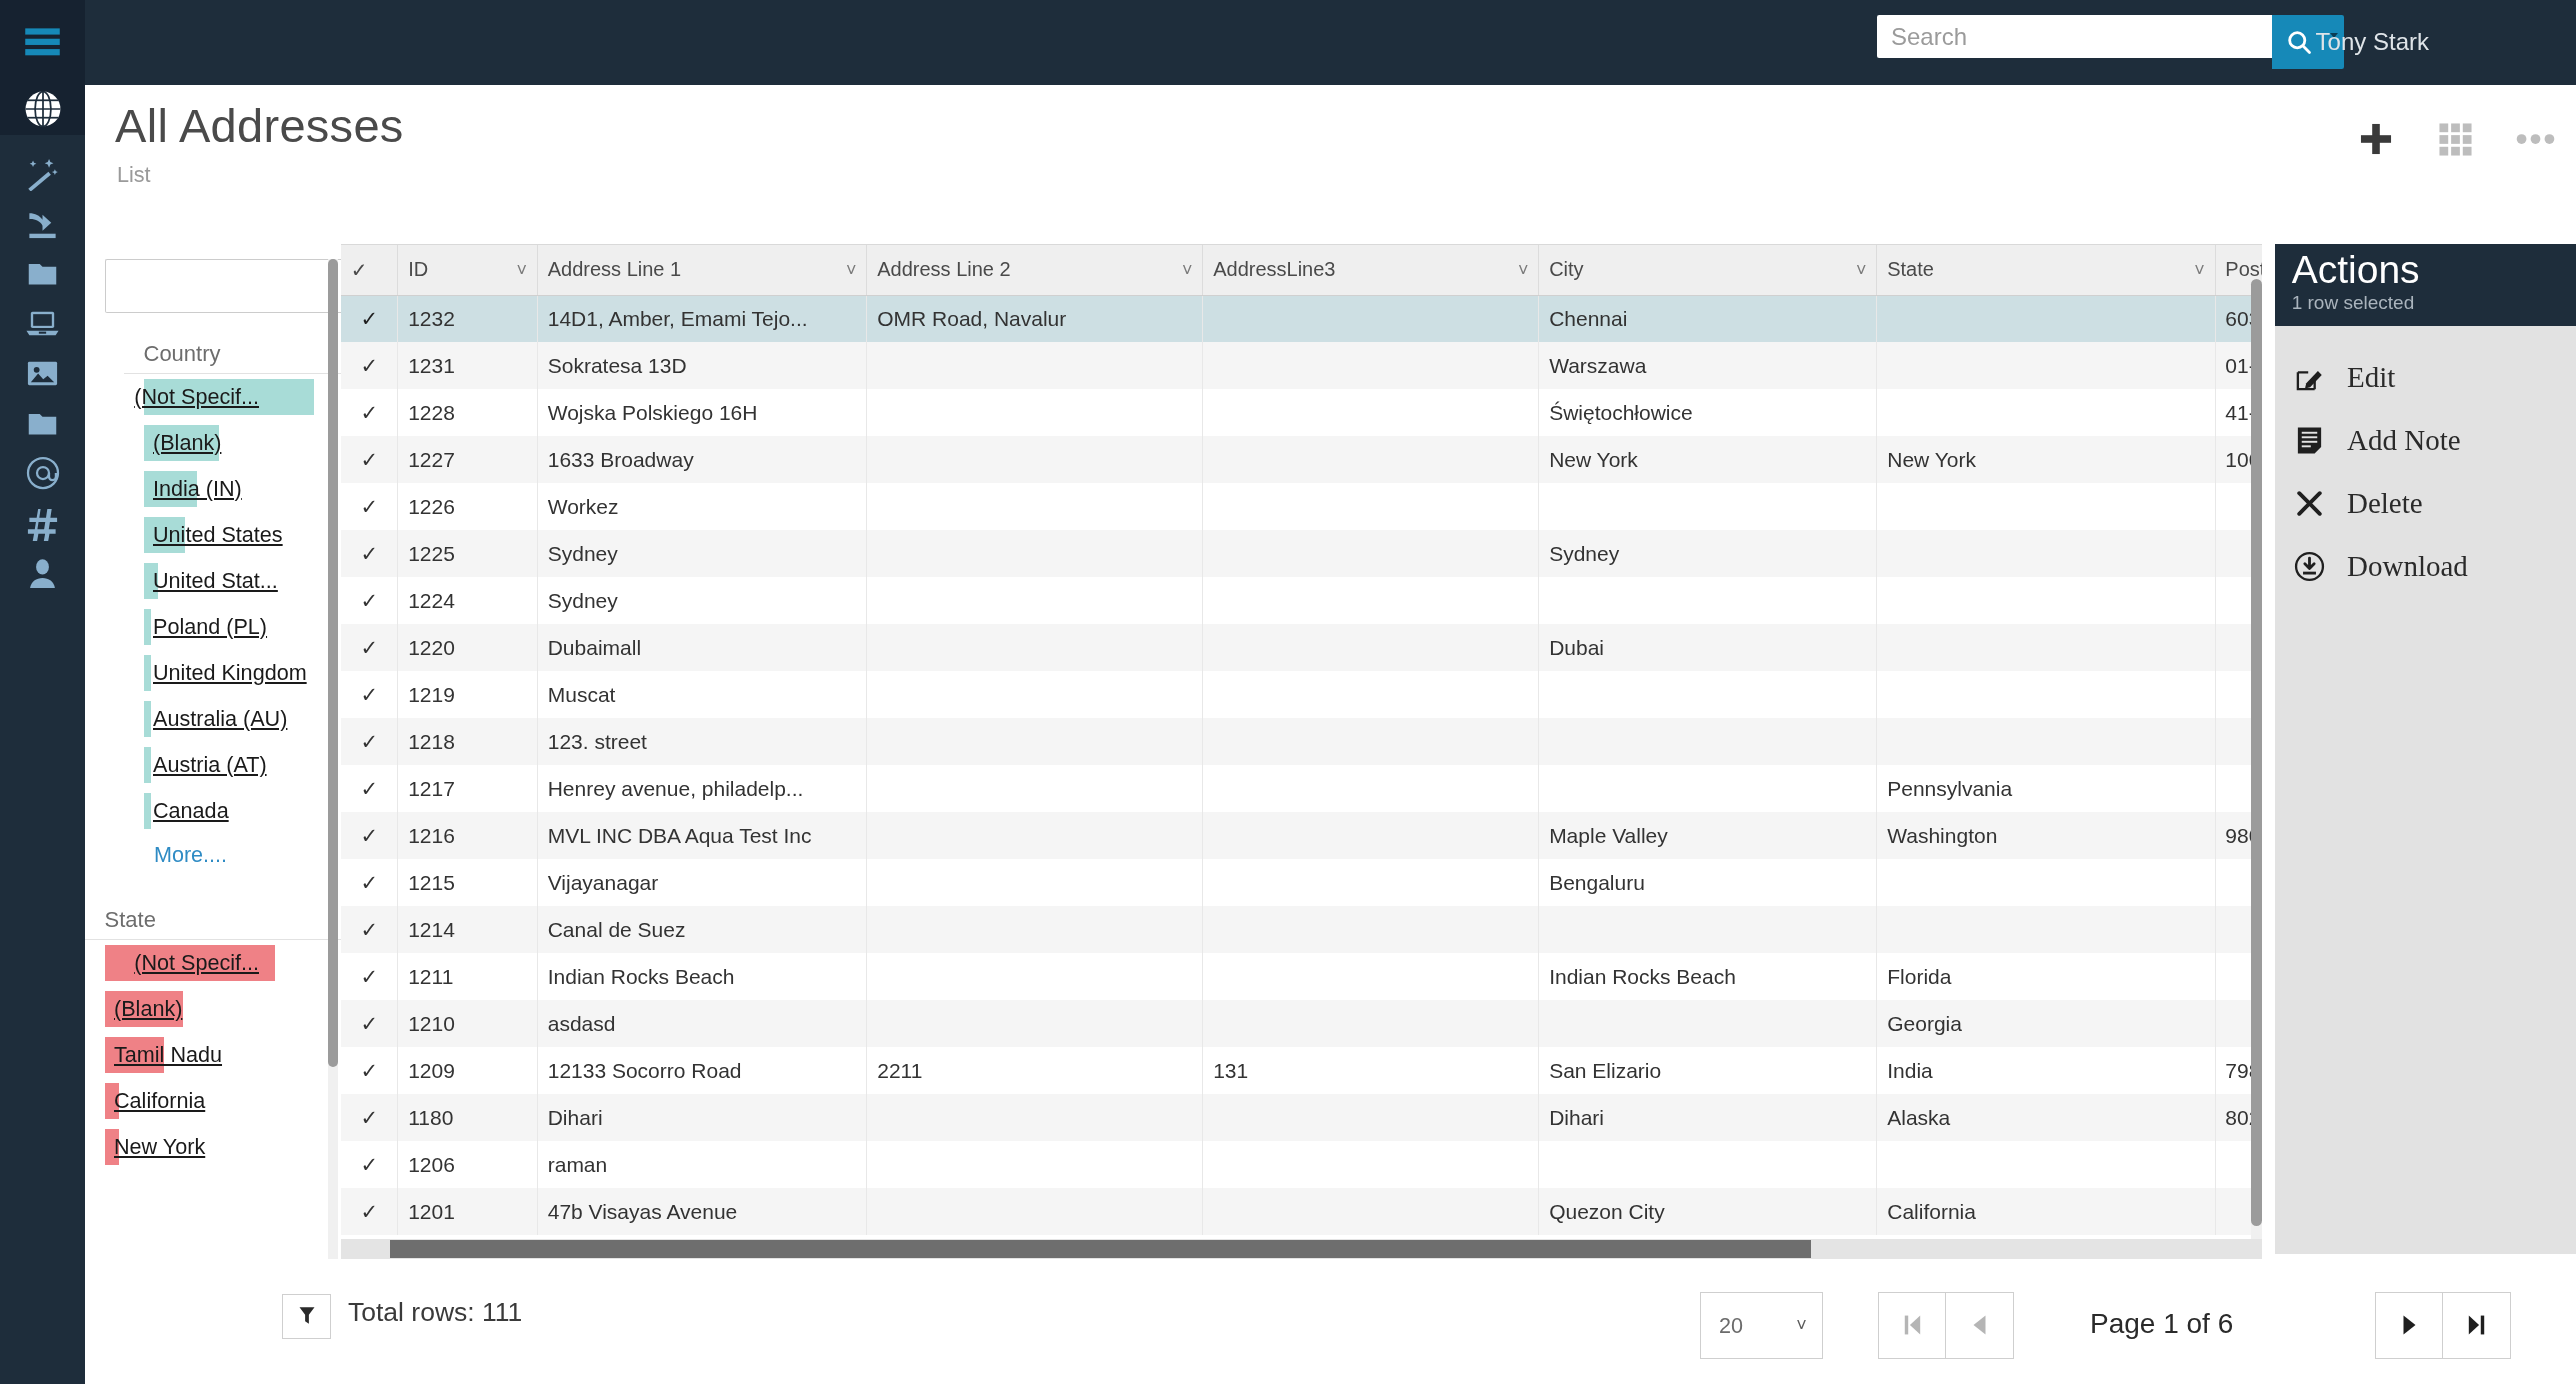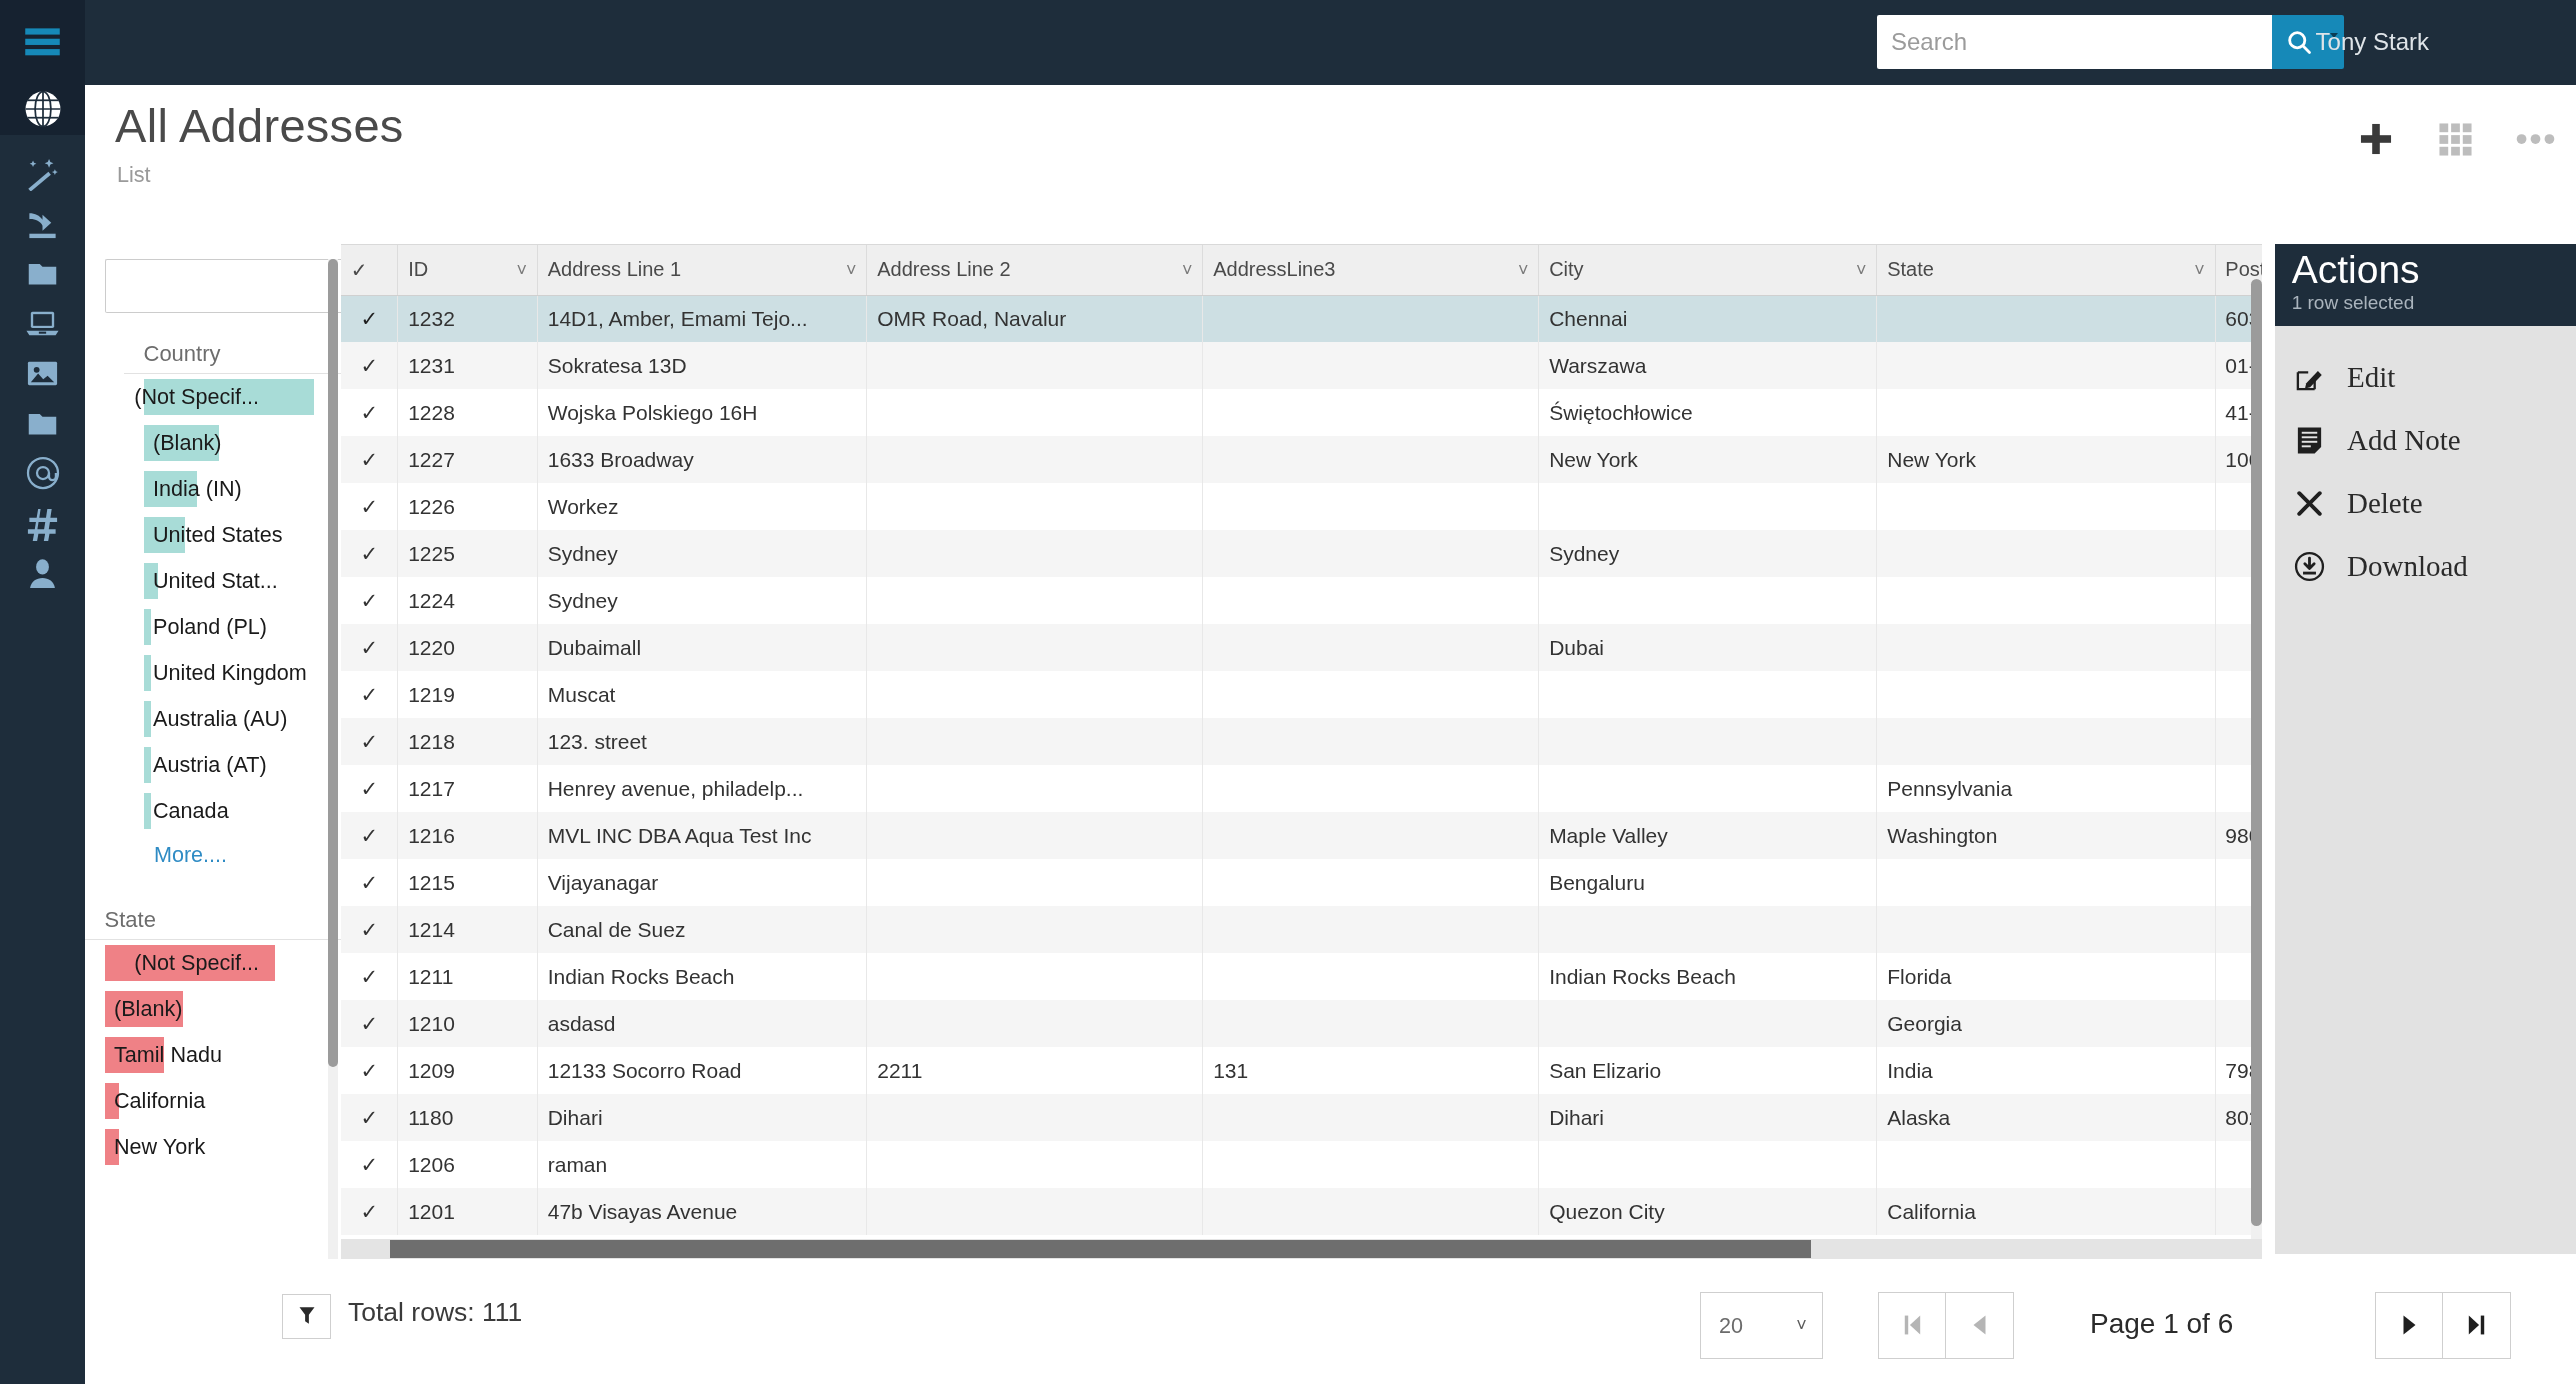--- a/index.html
+++ b/index.html
@@ -42,21 +42,21 @@
     position: absolute; left: 85px; top: 0;
     width: 2491px; height: 85px;
     background: #1e2d3b;
   }
   .search-wrap {
     position: absolute; left: 1792px; top: 15.3px;
     width: 467px; height: 54px;
     display: flex;
   }
   .search-input {
-    flex: 1; height: 54px;
+    flex: 1; height: 43px;
     border: none; outline: none;
     background: #ffffff;
     font-family: "Liberation Sans", sans-serif;
     font-size: 24px; color: #333;
     padding: 0 14px;
     border-radius: 2.1px 0 0 2.1px;
   }
   .search-input::placeholder { color: #9b9b9b; }
   .search-btn {
     width: 54px; height: 54px;
@@ -139,20 +139,21 @@
   .facet-bar {
     position: absolute; left: 19.5px; top: 5.6px;
     height: 36px;
   }
   .facet-bar.country { background: #a8dcd7; }
   .facet-bar.state { background: #ef8186; }
   .facet-text {
     position: relative; z-index: 2;
     font-size: 21.6px; color: #1a1a1a; font-weight: 300;
     white-space: nowrap;
+    text-decoration: underline;
   }
   .facet-text.right { margin-left: auto; margin-right: 82px; }
   .facet-text.left { margin-left: 29px; }
   .facet-more {
     height: 43px; display: flex; align-items: center; justify-content: center;
     font-size: 21.6px; color: #2e8bc4; font-weight: 300; cursor: pointer;
     padding-right: 84px;
   }
   .facet-scrollbar {
     position: absolute; right: 2.8px; top: 42px;

